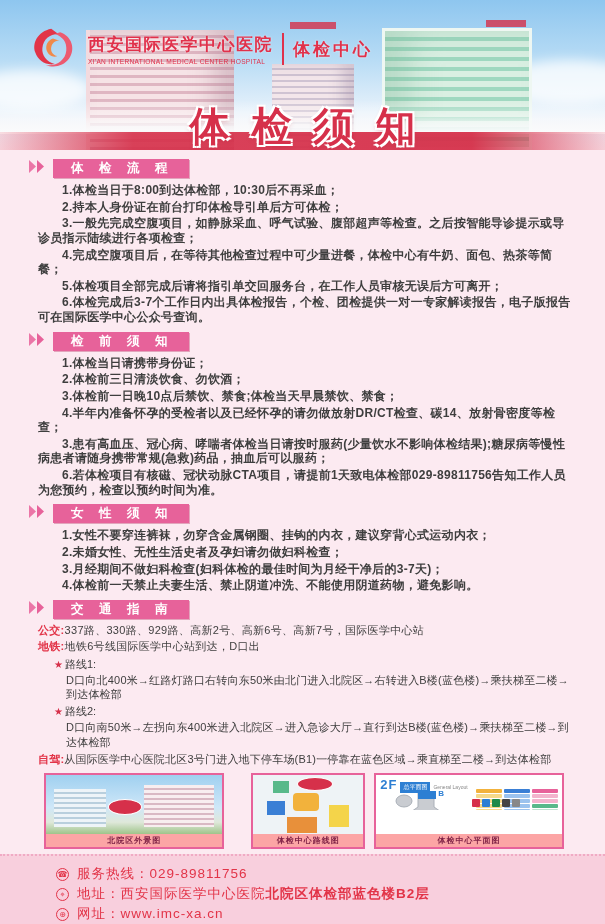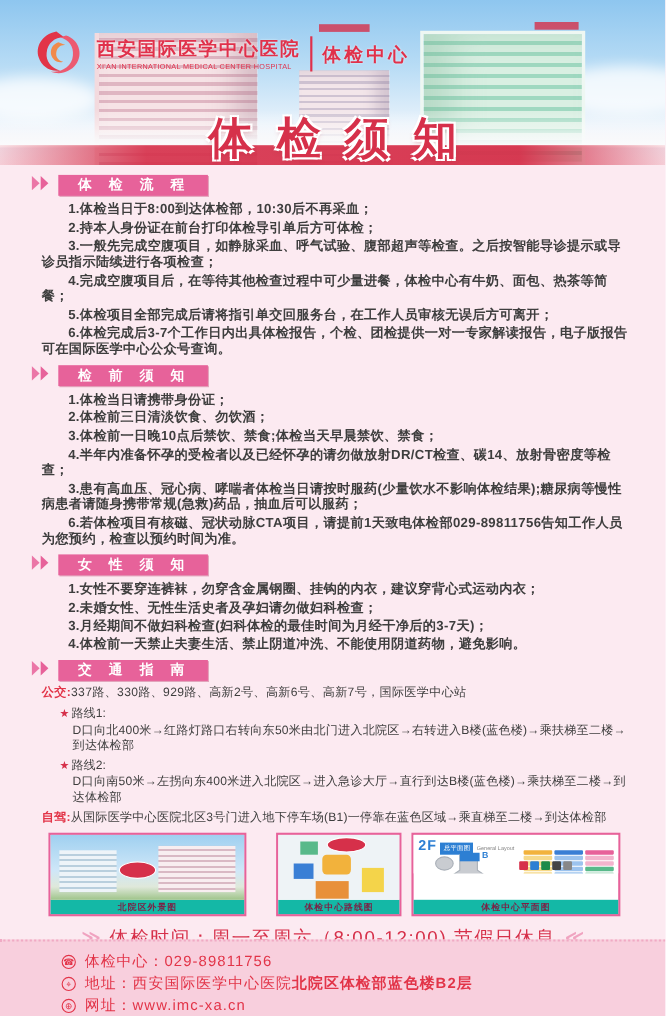--- a/index.html
+++ b/index.html
@@ -56,21 +56,21 @@
   .route-head { font-size:11px; color:#3e3e3e; margin:3px 0 1px 26px; }
   .route-star { color:#d6304a; font-size:10px; margin-right:2px; }
   .route-desc { font-size:11px; line-height:1.3; color:#3e3e3e; margin:0 0 2px 38px; letter-spacing:.2px; }
   .drive-line { font-size:11px; line-height:1.3; color:#3e3e3e; margin:3px 0 0 10px;
     padding-left:30px; text-indent:-30px; letter-spacing:.2px; }
 
   
   .maps-row { display:flex; gap:9px; margin:7px 0 0 16px; width:520px; }
   .map-card { border:2px solid #e7629a; background:#fff; display:flex; flex-direction:column; height:76px; }
   .map-card .map-img { flex:1; position:relative; overflow:hidden; }
-  .map-caption { background:#14b8a6; color:#7d1f44; font-size:8px; text-align:center;
+  .map-caption { background:#fca5a5; color:#7d1f44; font-size:8px; text-align:center;
     line-height:13px; height:13px; letter-spacing:1px; font-weight:bold; }
   .m1 { width:190px; } .m2 { width:120px;margin-left:18px; } .m3 { width:200px;gap:24px; }
   .m1 .map-img { background:linear-gradient(180deg,#9fd0f0 0%,#cfe7f8 55%,#dfe8da 80%,#9fc48a 100%); }
   .m1-b1 { position:absolute; left:8px; top:14px; width:52px; height:38px;
     background:repeating-linear-gradient(180deg,#eef4f8 0 3px,#b9cfdd 3px 5px); }
   .m1-b2 { position:absolute; left:98px; top:10px; width:70px; height:42px;
     background:repeating-linear-gradient(180deg,#f8eef0 0 3px,#d9b9c4 3px 5px); }
   .callout { position:absolute; background:#d6304a; border-radius:50%; border:1px solid #fff; }
   .m2 .map-img { background:#eef3f6; }
   .m2 .blk { position:absolute; }
@@ -186,20 +186,23 @@
       <svg class="section-marker" viewBox="0 0 20 15">
         <path d="M1 1 L8 7.5 L1 14 Z" fill="#e7629a" opacity=".85"></path>
         <path d="M9 1 L16 7.5 L9 14 Z" fill="#e7629a"></path>
       </svg>
       <span class="section-bar">交 通 指 南</span>
     </div>
     <div style="margin-top:5px;">
       <div class="t-line">
         <span class="t-label">公交:</span><span>337路、330路、929路、高新2号、高新6号、高新7号，国际医学中心站</span>
       </div>
+      <div class="t-line">
+        <span class="t-label">地铁:</span><span>地铁6号线国际医学中心站到达，D口出</span>
+      </div>
       <div class="route-head">
         <span class="route-star">★</span><span>路线1:</span>
       </div>
       <div class="route-desc">D口向北400米→红路灯路口右转向东50米由北门进入北院区→右转进入B楼(蓝色楼)→乘扶梯至二楼→到达体检部</div>
       <div class="route-head">
         <span class="route-star">★</span><span>路线2:</span>
       </div>
       <div class="route-desc">D口向南50米→左拐向东400米进入北院区→进入急诊大厅→直行到达B楼(蓝色楼)→乘扶梯至二楼→到达体检部</div>
       <div class="drive-line">
         <span class="t-label">自驾:</span><span>从国际医学中心医院北区3号门进入地下停车场(B1)一停靠在蓝色区域→乘直梯至二楼→到达体检部</span>
@@ -282,21 +285,21 @@
     </div>
 
     <div class="time-banner">
       <span class="time-mark">≫</span><span class="time-text">体检时间：周一至周六（8:00-12:00) 节假日休息</span><span class="time-mark">≪</span>
     </div>
   </div>
 
   <div class="footer">
     <div class="f-row">
       <span class="f-icon">☎</span>
-      <span class="f-text"><span>体检中心：</span><span>029-89811756</span></span>
+      <span class="f-text"><span>服务热线：</span><span>029-89811756</span></span>
     </div>
     <div class="f-row">
       <span class="f-icon">⌖</span>
       <span class="f-text"><span>地址：</span><span>西安国际医学中心医院</span><span class="f-bold">北院区体检部蓝色楼B2层</span></span>
     </div>
     <div class="f-row">
       <span class="f-icon">⊕</span>
       <span class="f-text"><span>网址：</span><span>www.imc-xa.cn</span></span>
     </div>
   </div>

